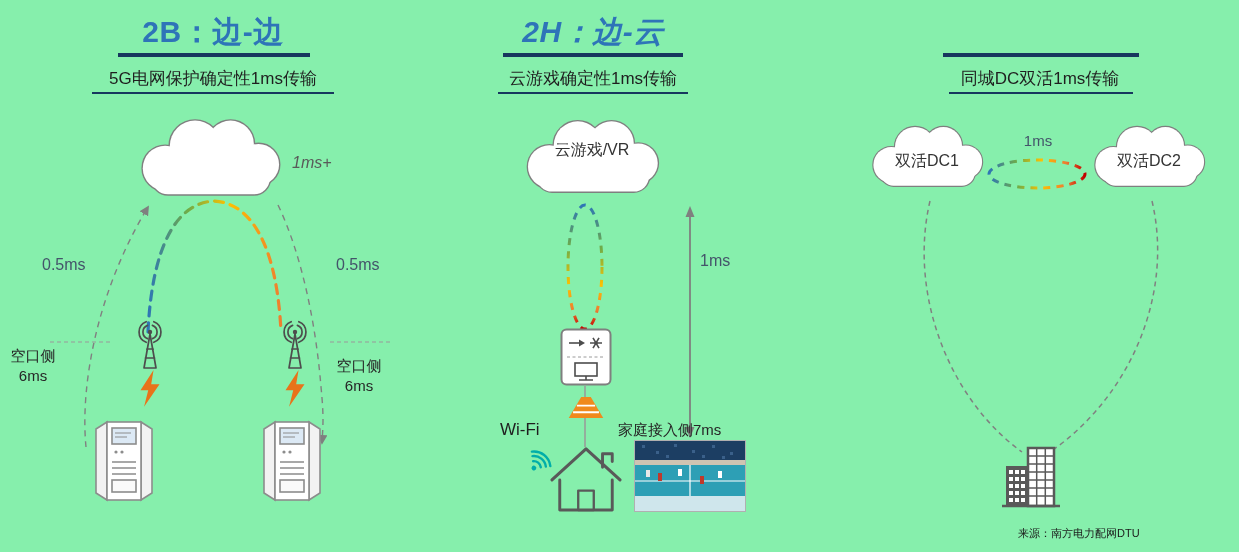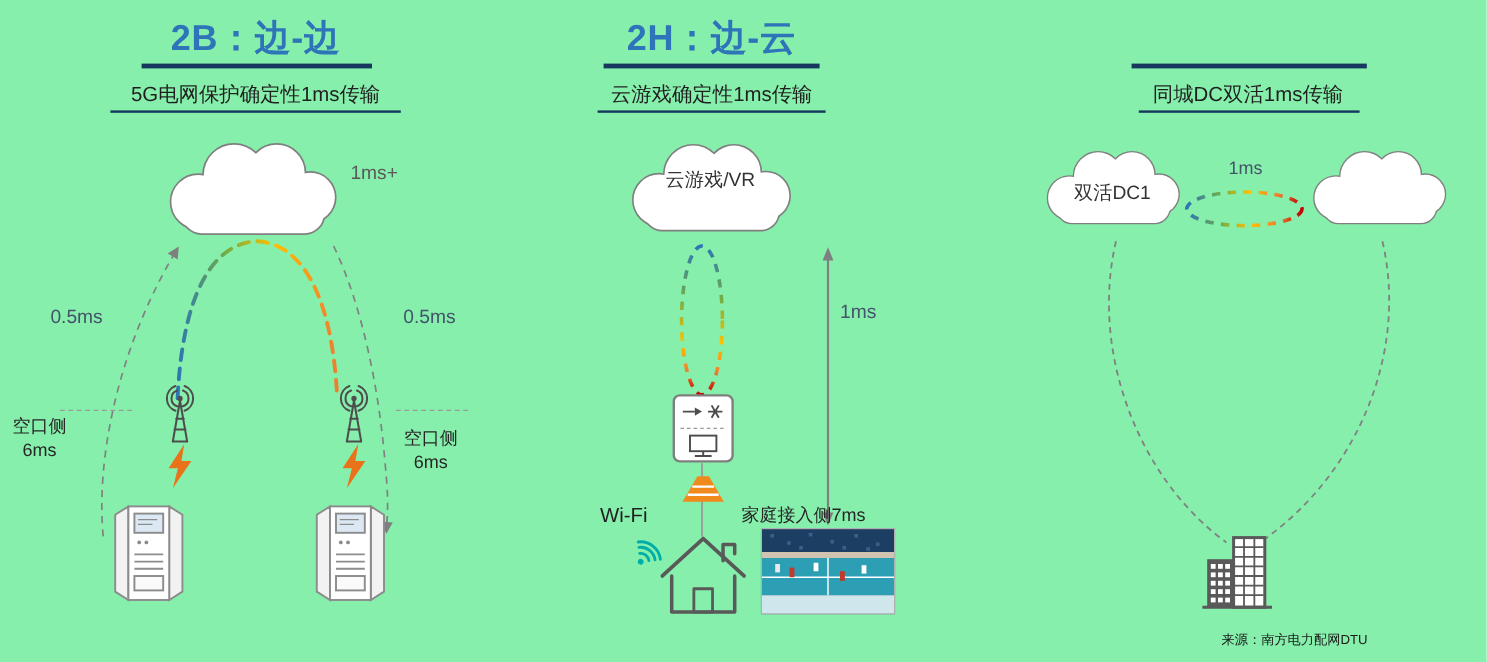--- a/index.html
+++ b/index.html
@@ -161,21 +161,21 @@
       <path d="M148 237 C152 152 176 108 214 106 C252 108 277 152 281 237" fill="none" stroke="url(#gradArc)" stroke-width="3.2" stroke-dasharray="9 7" stroke-linecap="round"></path>
       <path d="M86 352 C80 290 97 196 148 112" fill="none" stroke="#808080" stroke-width="1.4" stroke-dasharray="6 5" marker-end="url(#arrowG)"></path>
       <path d="M278 110 C302 160 316 230 321 292 C324 322 323 330 322 348" fill="none" stroke="#808080" stroke-width="1.4" stroke-dasharray="6 5" marker-end="url(#arrowG)"></path>
       <path d="M50 247 H110" stroke="#9a9a9a" stroke-width="1.2" stroke-dasharray="4 3"></path>
       <path d="M330 247 H392" stroke="#9a9a9a" stroke-width="1.2" stroke-dasharray="4 3"></path>
     </svg>
 
     <svg class="abs" style="left:126px;top:110px;" width="168" height="94" viewBox="0 0 180 100">
         <use href="#cloud-shape"></use>
       </svg>
-    <div class="abs gray-lab" style="left:292px;top:136px;">1ms+</div>
+    <div class="abs gray-lab" style="left:292px;top:154px;font-style:italic;">1ms+</div>
 
     <div class="abs lat" style="left:42px;top:256px;">0.5ms</div>
     <div class="abs lat" style="left:336px;top:256px;">0.5ms</div>
 
     <svg class="abs" style="left:122px;top:320px;" width="56" height="56" viewBox="0 0 56 56">
         <use href="#tower-shape"></use>
       </svg>
     <svg class="abs" style="left:267px;top:320px;" width="56" height="56" viewBox="0 0 56 56">
         <use href="#tower-shape"></use>
       </svg>
@@ -197,21 +197,21 @@
       <div>空口侧</div>
       <div>6ms</div>
     </div>
     <div class="abs c small-lab" style="left:328px;top:356px;width:62px;">
       <div>空口侧</div>
       <div>6ms</div>
     </div>
   </div>
 
   <div class="abs" style="left:430px;top:0;width:360px;height:552px;">
-    <div class="abs c panel-title" style="left:38px;top:12px;width:250px;">2H：边-云</div>
+    <div class="abs c panel-title" style="left:38px;top:12px;width:250px;font-style:italic;">2H：边-云</div>
     <div class="abs bar" style="left:73px;top:53px;width:180px;height:4px;"></div>
     <div class="abs c subtitle" style="left:38px;top:67px;width:250px;">云游戏确定性1ms传输</div>
     <div class="abs bar" style="left:68px;top:92px;width:190px;height:2px;"></div>
 
     <svg class="abs" style="left:20px;top:95px;" width="330" height="430" viewBox="0 0 330 430">
       <defs>
         <linearGradient id="gradLoop" gradientUnits="userSpaceOnUse" x1="135" y1="110" x2="135" y2="234">
           <stop offset="0" stop-color="#2E75B6"></stop>
             <stop offset="0.35" stop-color="#70AD47"></stop>
           <stop offset="0.65" stop-color="#FFC000"></stop>
@@ -274,20 +274,21 @@
       <path d="M302 106 C324 200 280 302 200 357" fill="none" stroke="#808080" stroke-width="1.5" stroke-dasharray="5 4"></path>
     </svg>
 
     <svg class="abs" style="left:70px;top:113px;" width="134" height="86" viewBox="0 0 180 100">
         <use href="#cloud-shape"></use>
       </svg>
     <div class="abs c cloud-label-sm" style="left:70px;top:151px;width:134px;">双活DC1</div>
     <svg class="abs" style="left:292px;top:113px;" width="134" height="86" viewBox="0 0 180 100">
         <use href="#cloud-shape"></use>
       </svg>
+    <div class="abs c cloud-label-sm" style="left:292px;top:151px;width:134px;">双活DC2</div>
 
     <div class="abs c lat-sm" style="left:226px;top:132px;width:44px;">1ms</div>
 
     <svg class="abs" style="left:210px;top:446px;" width="62" height="64" viewBox="0 0 62 64">
         <use href="#building-shape"></use>
       </svg>
 
     <div class="abs src" style="left:228px;top:526px;width:221px;">来源：南方电力配网DTU</div>
   </div>
 

